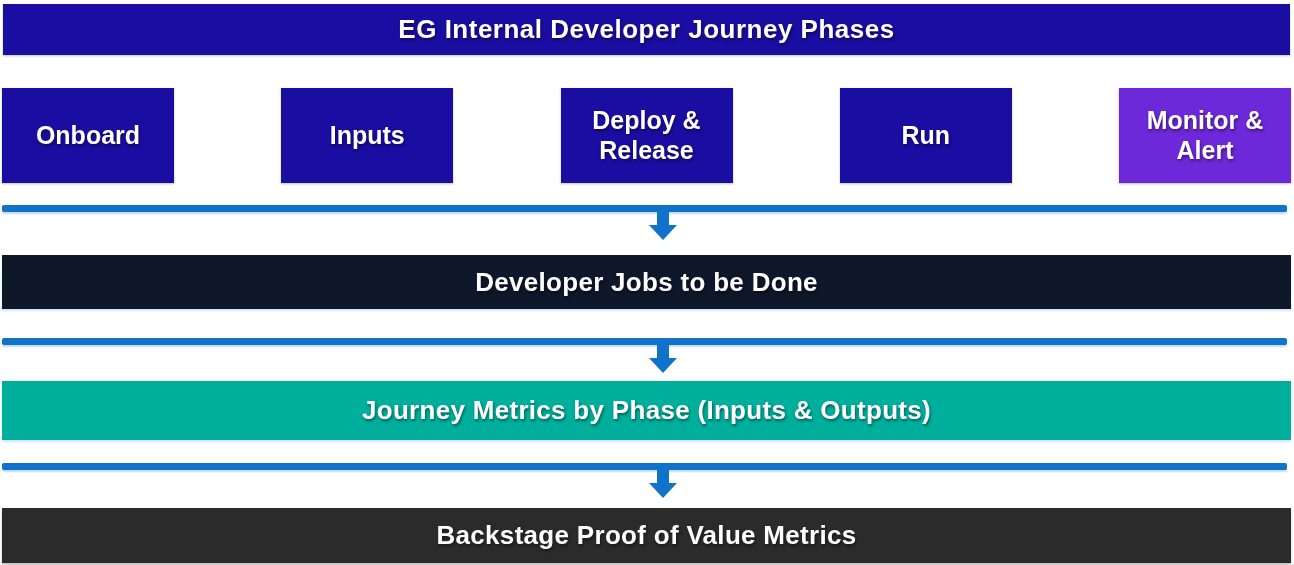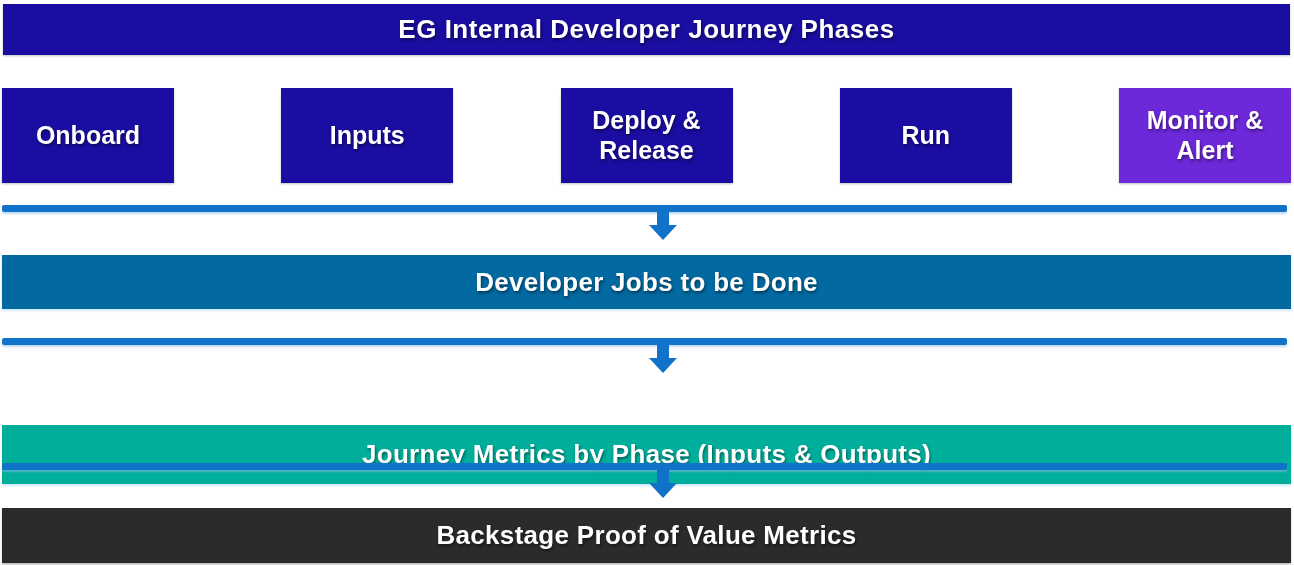--- a/index.html
+++ b/index.html
@@ -78,21 +78,21 @@
     font-weight: bold;
     font-size: 26px;
     letter-spacing: 0.3px;
     text-shadow: 1px 2px 3px rgba(0,0,0,0.45);
     box-shadow: 0 2px 2px rgba(150,200,230,0.45);
     white-space: nowrap;
   }
   .line-1 { top: 205px; }  .arrow-1 { top: 212px; }
   .band-1 { top: 255px; height: 54px; }
   .line-2 { top: 338px; }  .arrow-2 { top: 345px; }
-  .band-2 { top: 381px; height: 59px; margin-top: 44px; }
+  .band-2 { top: 381px; height: 59px; }
   .line-3 { top: 463px; }  .arrow-3 { top: 470px; }
   .band-3 { top: 508px; height: 55px; box-shadow: 0 2px 2px rgba(0,0,0,0.25); }
 </style>
 </head>
 <body>
 
 <div class="canvas">
 
   <div class="title-bar" style="background-color: rgb(26, 13, 161);">
     <span class="title-text">EG Internal Developer Journey Phases</span>
@@ -105,21 +105,21 @@
     <div class="phase-box" style="background-color: rgb(26, 13, 161);">Run</div>
     <div class="phase-box" style="background-color: #6d28d9;">Monitor &amp; Alert</div>
   </div>
 
   <div class="connector-line line-1" style="background-color: rgb(16, 114, 200);"></div>
   <div class="down-arrow arrow-1">
     <div class="stem" style="background-color: rgb(16, 114, 200);"></div>
     <div class="head" style="border-top-color: rgb(16, 114, 200);"></div>
   </div>
 
-  <div class="band band-1" style="background-color: #0369a1;">Developer Jobs to be Done</div>
+  <div class="band band-1" style="background-color: #0f172a;">Developer Jobs to be Done</div>
 
   <div class="connector-line line-2" style="background-color: rgb(16, 114, 200);"></div>
   <div class="down-arrow arrow-2">
     <div class="stem" style="background-color: rgb(16, 114, 200);"></div>
     <div class="head" style="border-top-color: rgb(16, 114, 200);"></div>
   </div>
 
   <div class="band band-2" style="background-color: rgb(0, 174, 156);">Journey Metrics by Phase (Inputs &amp; Outputs)</div>
 
   <div class="connector-line line-3" style="background-color: rgb(16, 114, 200);"></div>

